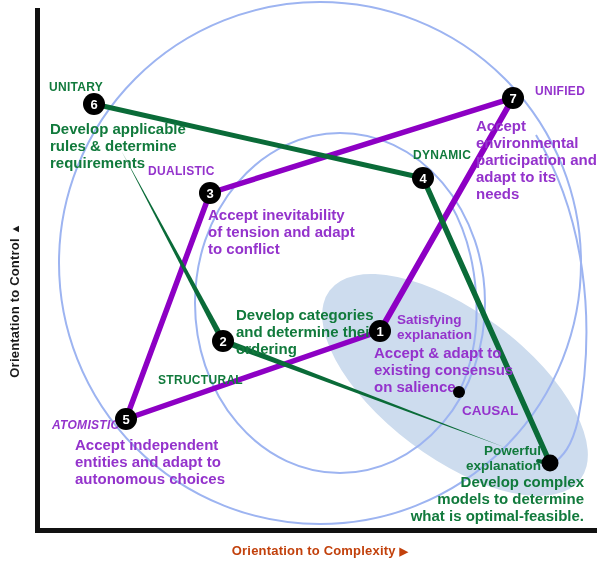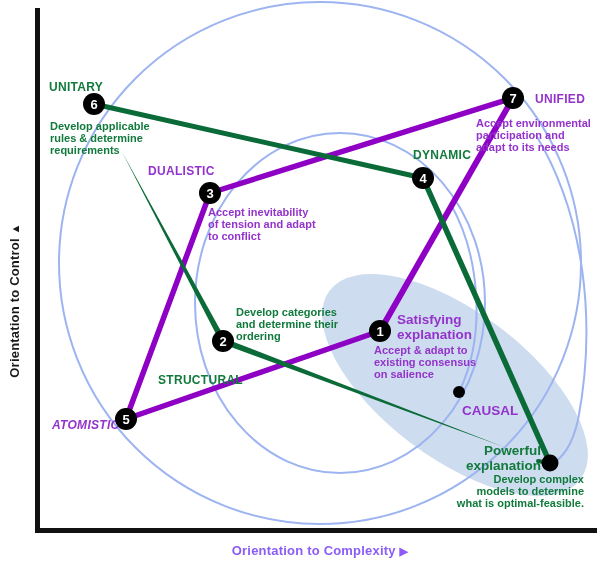--- a/index.html
+++ b/index.html
@@ -10,24 +10,24 @@
   svg.layer{position:absolute;left:0;top:0;}
   .axis-v{position:absolute;left:35px;top:8px;width:5px;height:525px;background:#111;}
   .axis-h{position:absolute;left:35px;top:528px;width:562px;height:5px;background:#111;}
   .axis-label-y{
     position:absolute;left:-86px;top:293px;width:200px;text-align:center;
     transform:rotate(-90deg);transform-origin:center;
     font-size:13px;font-weight:bold;color:#1a1a1a;letter-spacing:.2px;white-space:nowrap;
   }
   .axis-label-x{
     position:absolute;left:170px;top:543px;width:300px;text-align:center;
-    font-size:13px;font-weight:bold;color:#8b5cf6;letter-spacing:.2px;white-space:nowrap;
+    font-size:13px;font-weight:bold;color:#c2410c;letter-spacing:.2px;white-space:nowrap;
   }
   .stage-label{position:absolute;font-size:12px;font-weight:bold;letter-spacing:.3px;white-space:nowrap;}
-  .desc{position:absolute;font-size:11px;font-weight:bold;line-height:12px;white-space:pre-line;}
+  .desc{position:absolute;font-size:15px;font-weight:bold;line-height:17px;white-space:pre-line;}
   .big-label{position:absolute;font-size:13.5px;font-weight:bold;line-height:15px;white-space:pre-line;}
   .green{color:#117a3c;}
   .purple{color:#9433cc;}
   .node{
     position:absolute;width:22px;height:22px;border-radius:50%;background:#000;
     color:#fff;font-size:13px;font-weight:bold;display:flex;align-items:center;justify-content:center;
     transform:translate(-50%,-50%);
   }
   .dot{position:absolute;border-radius:50%;background:#000;transform:translate(-50%,-50%);}
   .dot-small{width:12px;height:12px;}
@@ -78,31 +78,34 @@
 rules &amp; determine
 requirements</div>
 
   <div class="stage-label purple" style="left:148px;top:164px;">DUALISTIC</div>
   <div class="desc purple" style="left:208px;top:206px;">Accept inevitability
 of tension and adapt
 to conflict</div>
 
   <div class="stage-label green" style="left:413px;top:148px;">DYNAMIC</div>
 
-  <div class="stage-label purple" style="left:535px;top:92px;">UNIFIED</div>
+  <div class="stage-label purple" style="left:535px;top:84px;">UNIFIED</div>
   <div class="desc purple" style="left:476px;top:117px;">Accept environmental
 participation and
 adapt to its needs</div>
 
   <div class="stage-label green" style="left:158px;top:361px;margin-top:12px;">STRUCTURAL</div>
   <div class="desc green" style="left:236px;top:306px;">Develop categories
 and determine their
 ordering</div>
 
   <div class="stage-label purple" style="left:52px;top:418px;font-style:italic;">ATOMISTIC</div>
+  <div class="desc purple" style="left:75px;top:436px;">Accept independent
+entities and adapt to
+autonomous choices</div>
 
   <div class="big-label purple" style="left:397px;top:312px;">Satisfying
 explanation</div>
   <div class="desc purple" style="left:374px;top:344px;">Accept &amp; adapt to
 existing consensus
 on salience</div>
 
   <div class="big-label purple" style="left:462px;top:403px;">CAUSAL</div>
 
   <div class="big-label green" style="right:59px;top:443px;text-align:right;margin-left:46px;">Powerful

